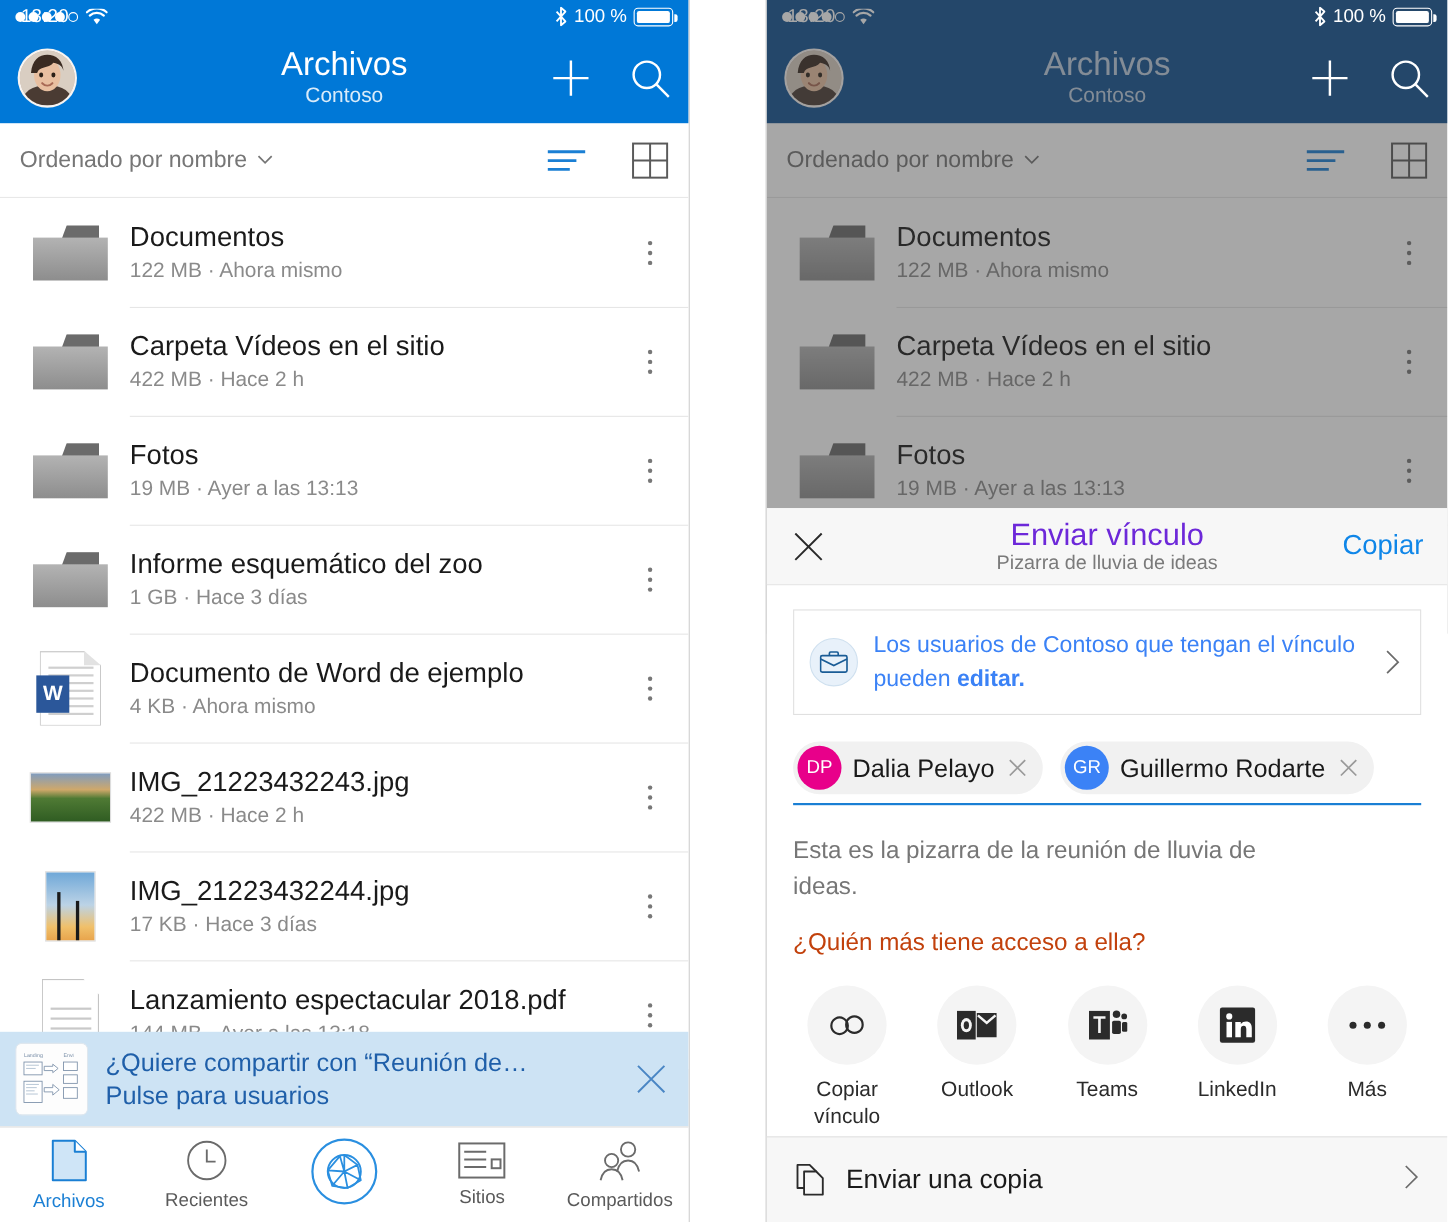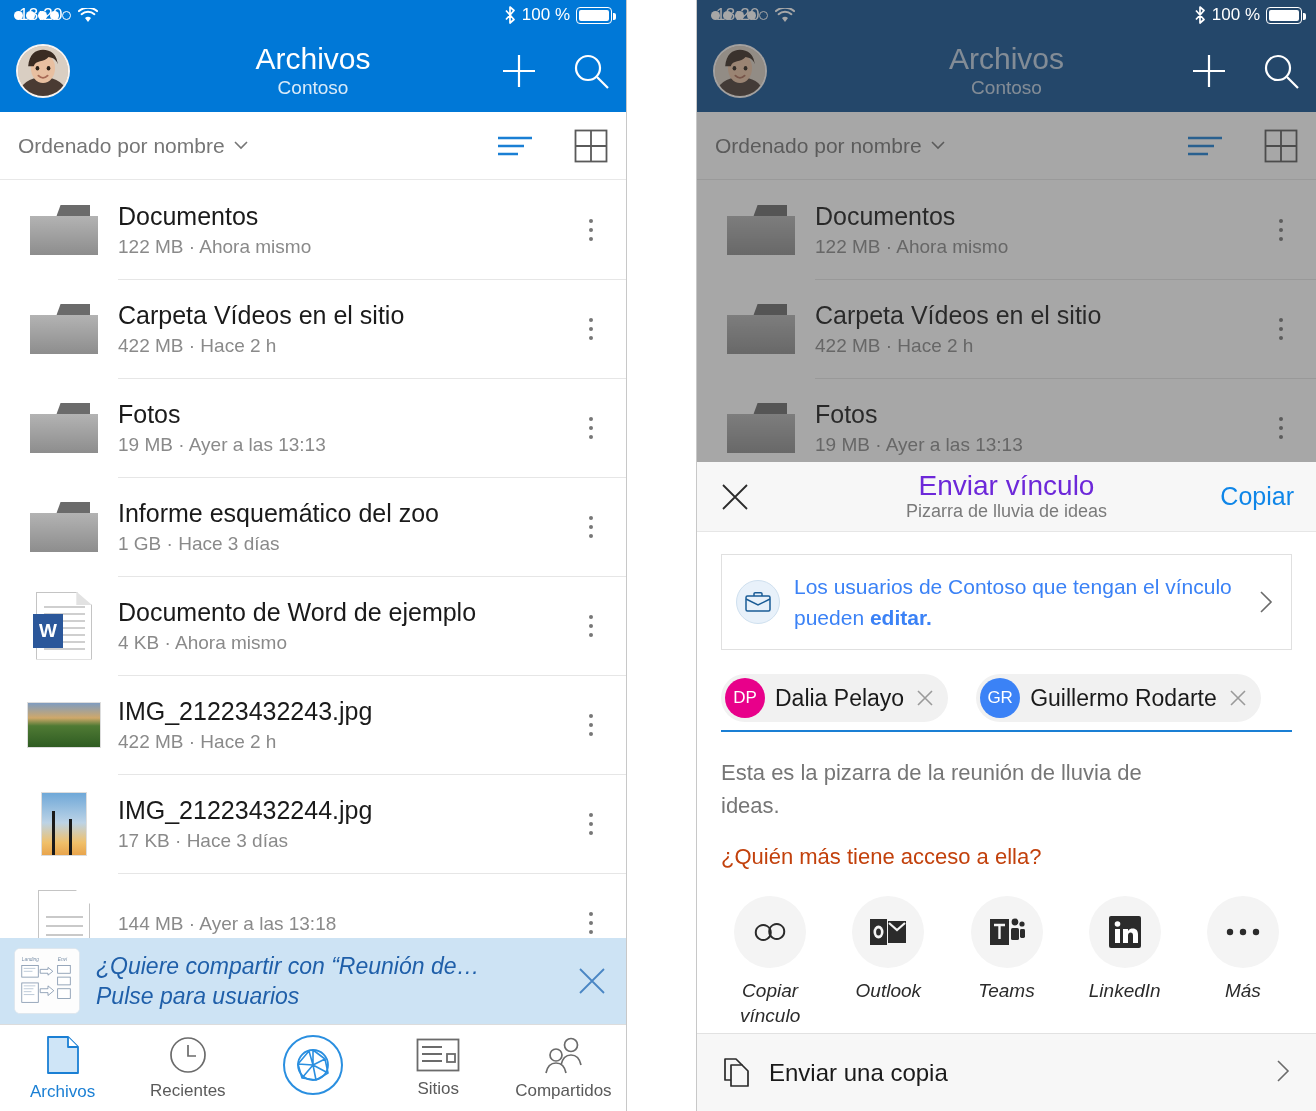--- a/index.html
+++ b/index.html
@@ -120,21 +120,21 @@
   .thumb-land { width: 74px; height: 46px; border:1px solid #ddd;
     background: linear-gradient(180deg,#7f9cc0 0%, #cfa86a 34%, #4f7a34 52%, #2f5c22 100%); }
   .thumb-port { width: 46px; height: 64px; border:1px solid #ddd; position:relative; overflow:hidden;
     background: linear-gradient(180deg,#6fa8d8 0%, #bcd3e6 48%, #f0c06a 80%, #e8a44c 100%); }
   .thumb-port::before { content:""; position:absolute; left:10px; bottom:0; width:3px; height:44px; background:#1a1a1a;}
   .thumb-port::after  { content:""; position:absolute; left:27px; bottom:0; width:3px; height:36px; background:#1a1a1a;}
 
   
   .notif {
     position: absolute; left: 0; right: 0; bottom: 87px; height: 86px;
-    background: #cde3f4; display: flex; align-items: center; padding: 0 14px; font-style: italic;
+    background: #cde3f4; display: flex; align-items: center; padding: 0 14px;
   }
   .notif-thumb {
     width: 66px; height: 66px; flex:none; background:#fff; border:1px solid #dfe7ee; border-radius:6px;
     overflow:hidden;
   }
   .notif-text { padding-left: 16px; flex:1; min-width:0; }
   .notif-title { font-size: 23px; color: #1f5fa9; line-height: 30px; white-space:nowrap; overflow:hidden; }
   .notif-sub { font-size: 23px; color: #1f5fa9; line-height: 30px; }
   .notif-close { width: 40px; flex:none; display:flex; align-items:center; justify-content:center;}
 
@@ -175,37 +175,37 @@
     display:flex; align-items:center; padding: 16px 14px; gap:14px;
   }
   .perm-ic {
     width:44px; height:44px; border-radius:50%; background:#e8f1fa; border:1px solid #cfe0ef;
     flex:none; display:flex; align-items:center; justify-content:center;
   }
   .perm-text { flex:1; font-size:21px; color:#3b82f6; line-height:31px; }
   .perm-text b { font-weight:700; }
   .perm-chev { width:22px; flex:none; display:flex; align-items:center; justify-content:center; }
 
-  .chips { display:flex; align-items:center; gap:28px; margin: 24px 24px 0 24px; }
+  .chips { display:flex; align-items:center; gap:16px; margin: 24px 24px 0 24px; }
   .chip {
     display:flex; align-items:center; gap:10px; background:#f1f1f1; border-radius:26px;
     padding: 4px 12px 4px 4px; height:48px;
   }
   .chip-av {
     width:40px; height:40px; border-radius:50%; color:#fff; font-size:17px;
     display:flex; align-items:center; justify-content:center; flex:none;
   }
   .chip-name { font-size:23px; color:#1a1a1a; white-space:nowrap; }
   .chip-x { width:22px; flex:none; display:flex; align-items:center; justify-content:center;}
   .chip-underline { height:2px; background:#1a7fd4; margin: 8px 24px 0 24px; }
 
   .msg { margin: 24px 24px 0 24px; font-size:22px; color:#767676; line-height:33px; max-width: 430px; }
   .whoaccess { margin: 22px 24px 0 24px; font-size:22px; color:#c2410c; }
 
-  .apps { display:flex; margin: 26px 14px 0 14px; font-style: italic; }
+  .apps { display:flex; margin: 26px 14px 0 14px; }
   .app { flex:1; display:flex; flex-direction:column; align-items:center; gap:10px; }
   .app-circle {
     width:72px; height:72px; border-radius:50%; background:#f4f4f4;
     display:flex; align-items:center; justify-content:center;
   }
   .app-label { font-size:19px; color:#2b2b2b; text-align:center; line-height:25px; }
 
   .sendcopy {
     margin-top:auto; height: 78px; background:#f7f7f7; border-top:1px solid #e2e2e2;
     display:flex; align-items:center; padding: 0 26px; gap:18px;
@@ -430,20 +430,21 @@
               <div class="page"></div>
               <div class="lines">
                 <i></i>
                 <i></i>
                 <i></i>
                 <i></i>
               </div>
             </div>
         </div>
         <div class="finfo">
+          <div class="fname">Lanzamiento espectacular 2018.pdf</div>
           <div class="fmeta">144 MB · Ayer a las 13:18</div>
         </div>
         <div class="kebab">
             <span></span>
             <span></span>
             <span></span>
           </div>
       </div>
     </div>
 

